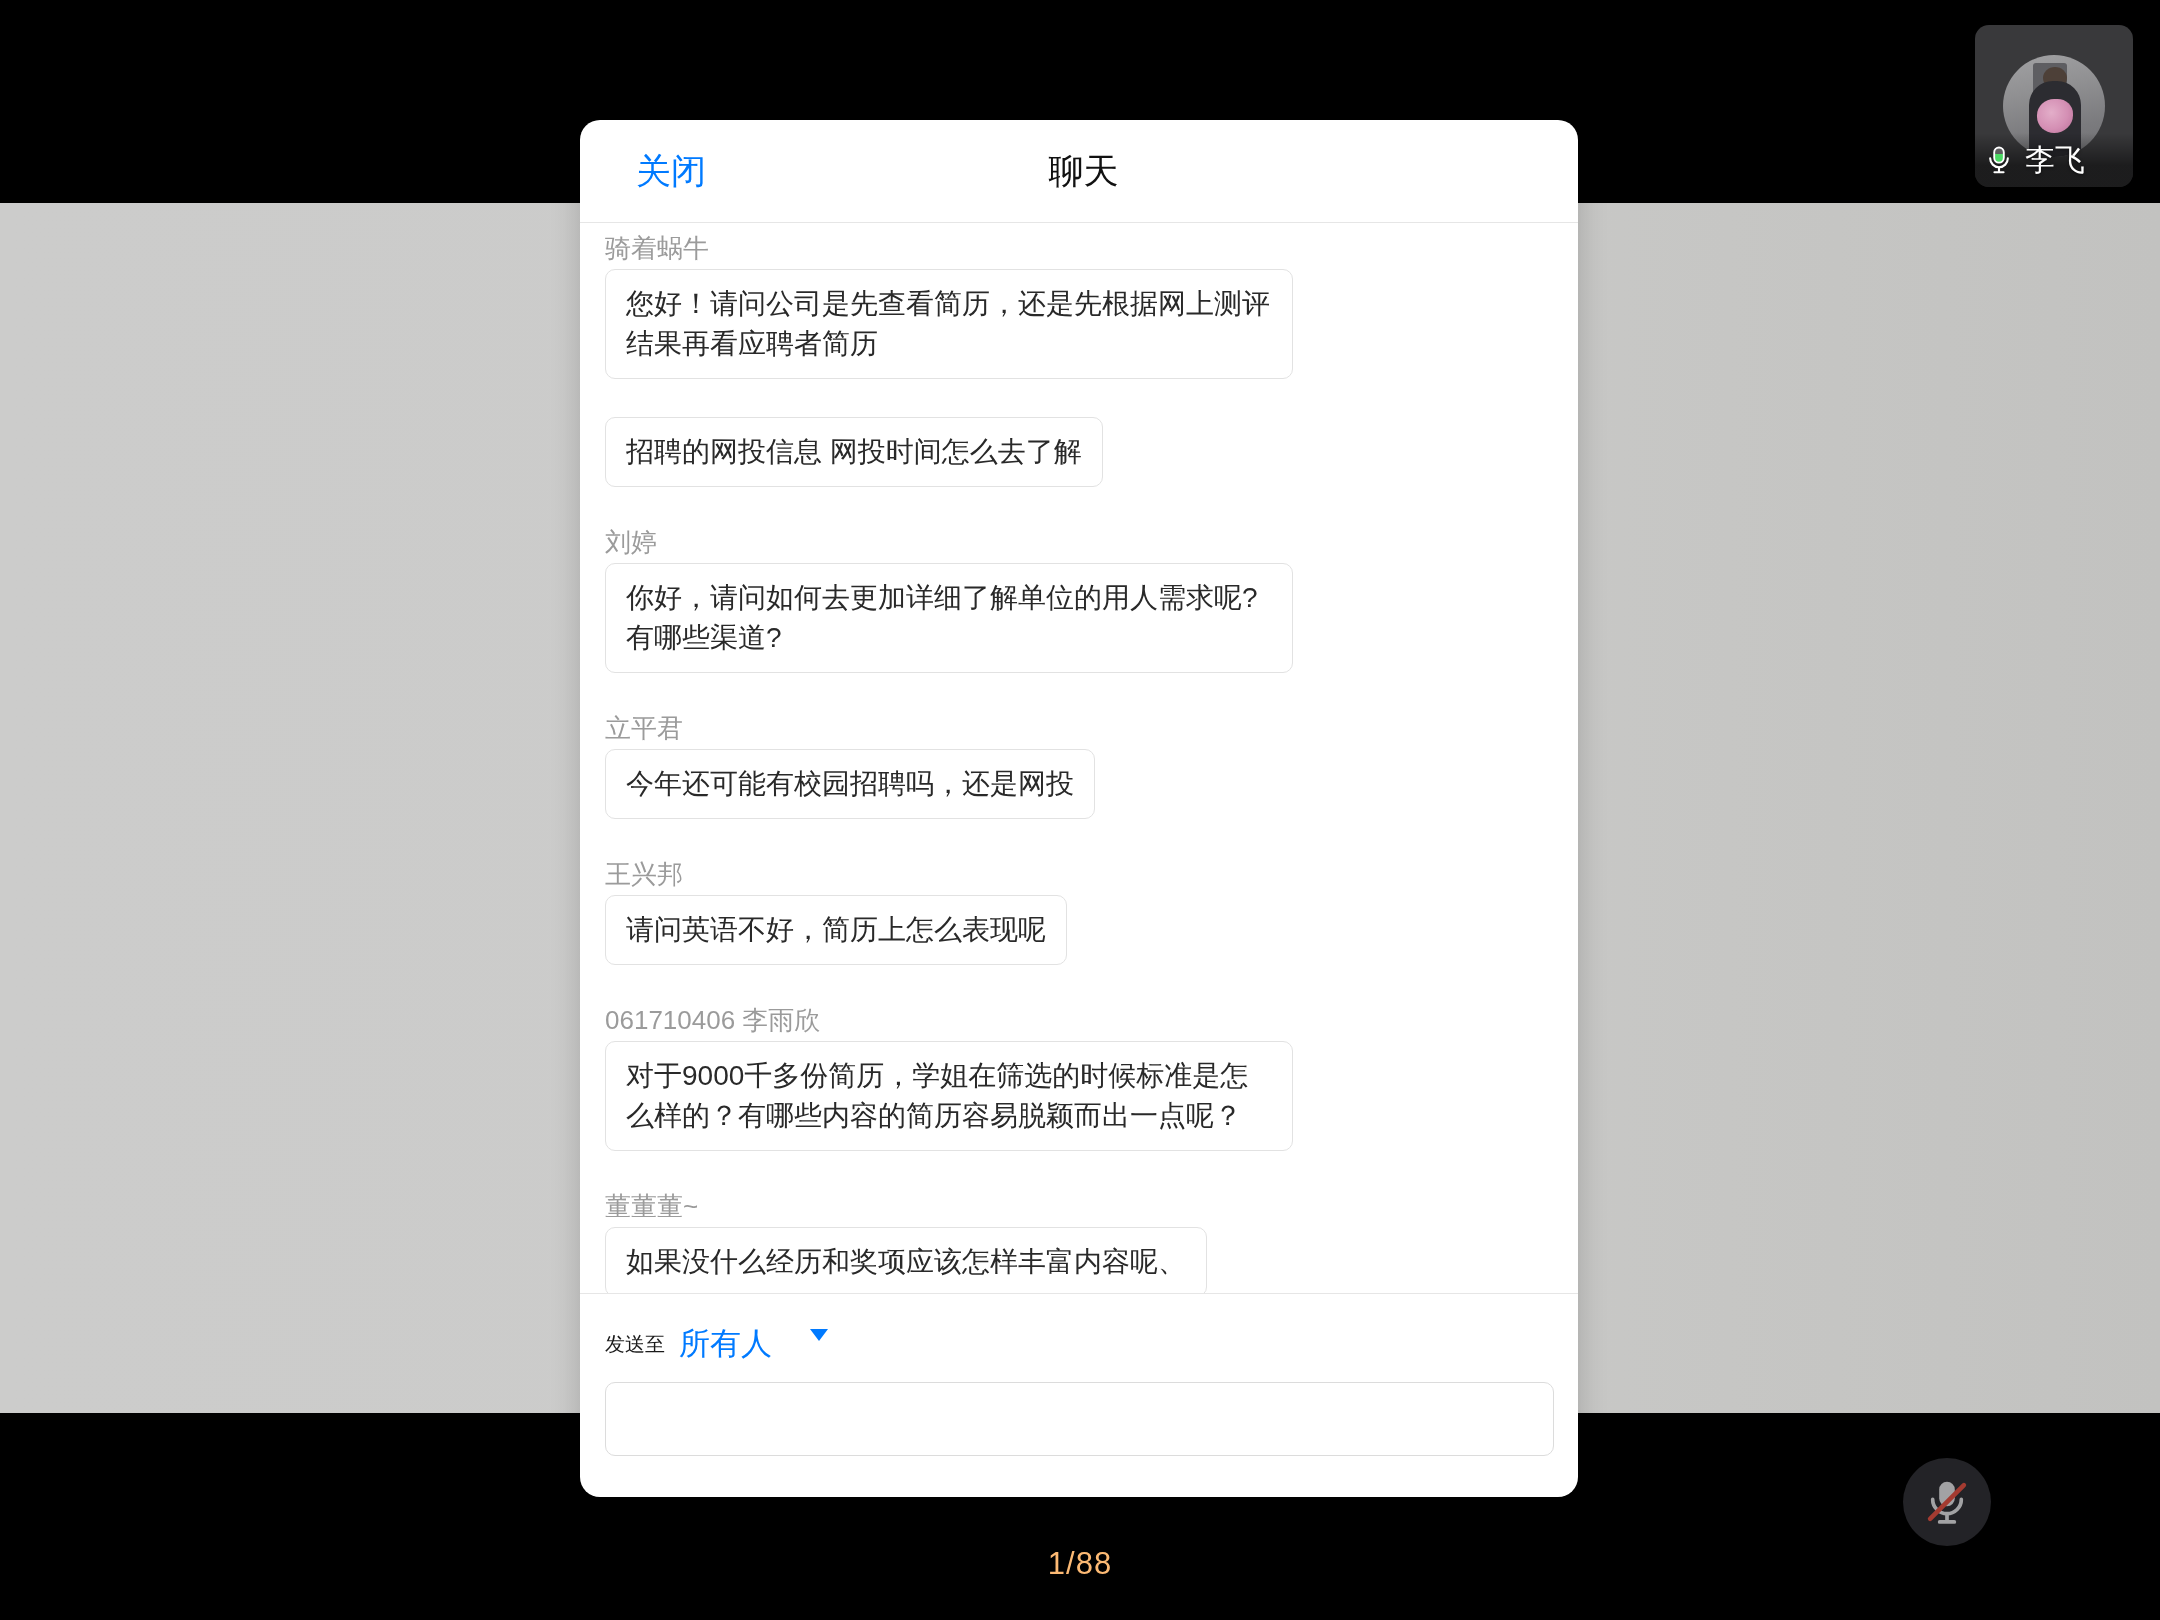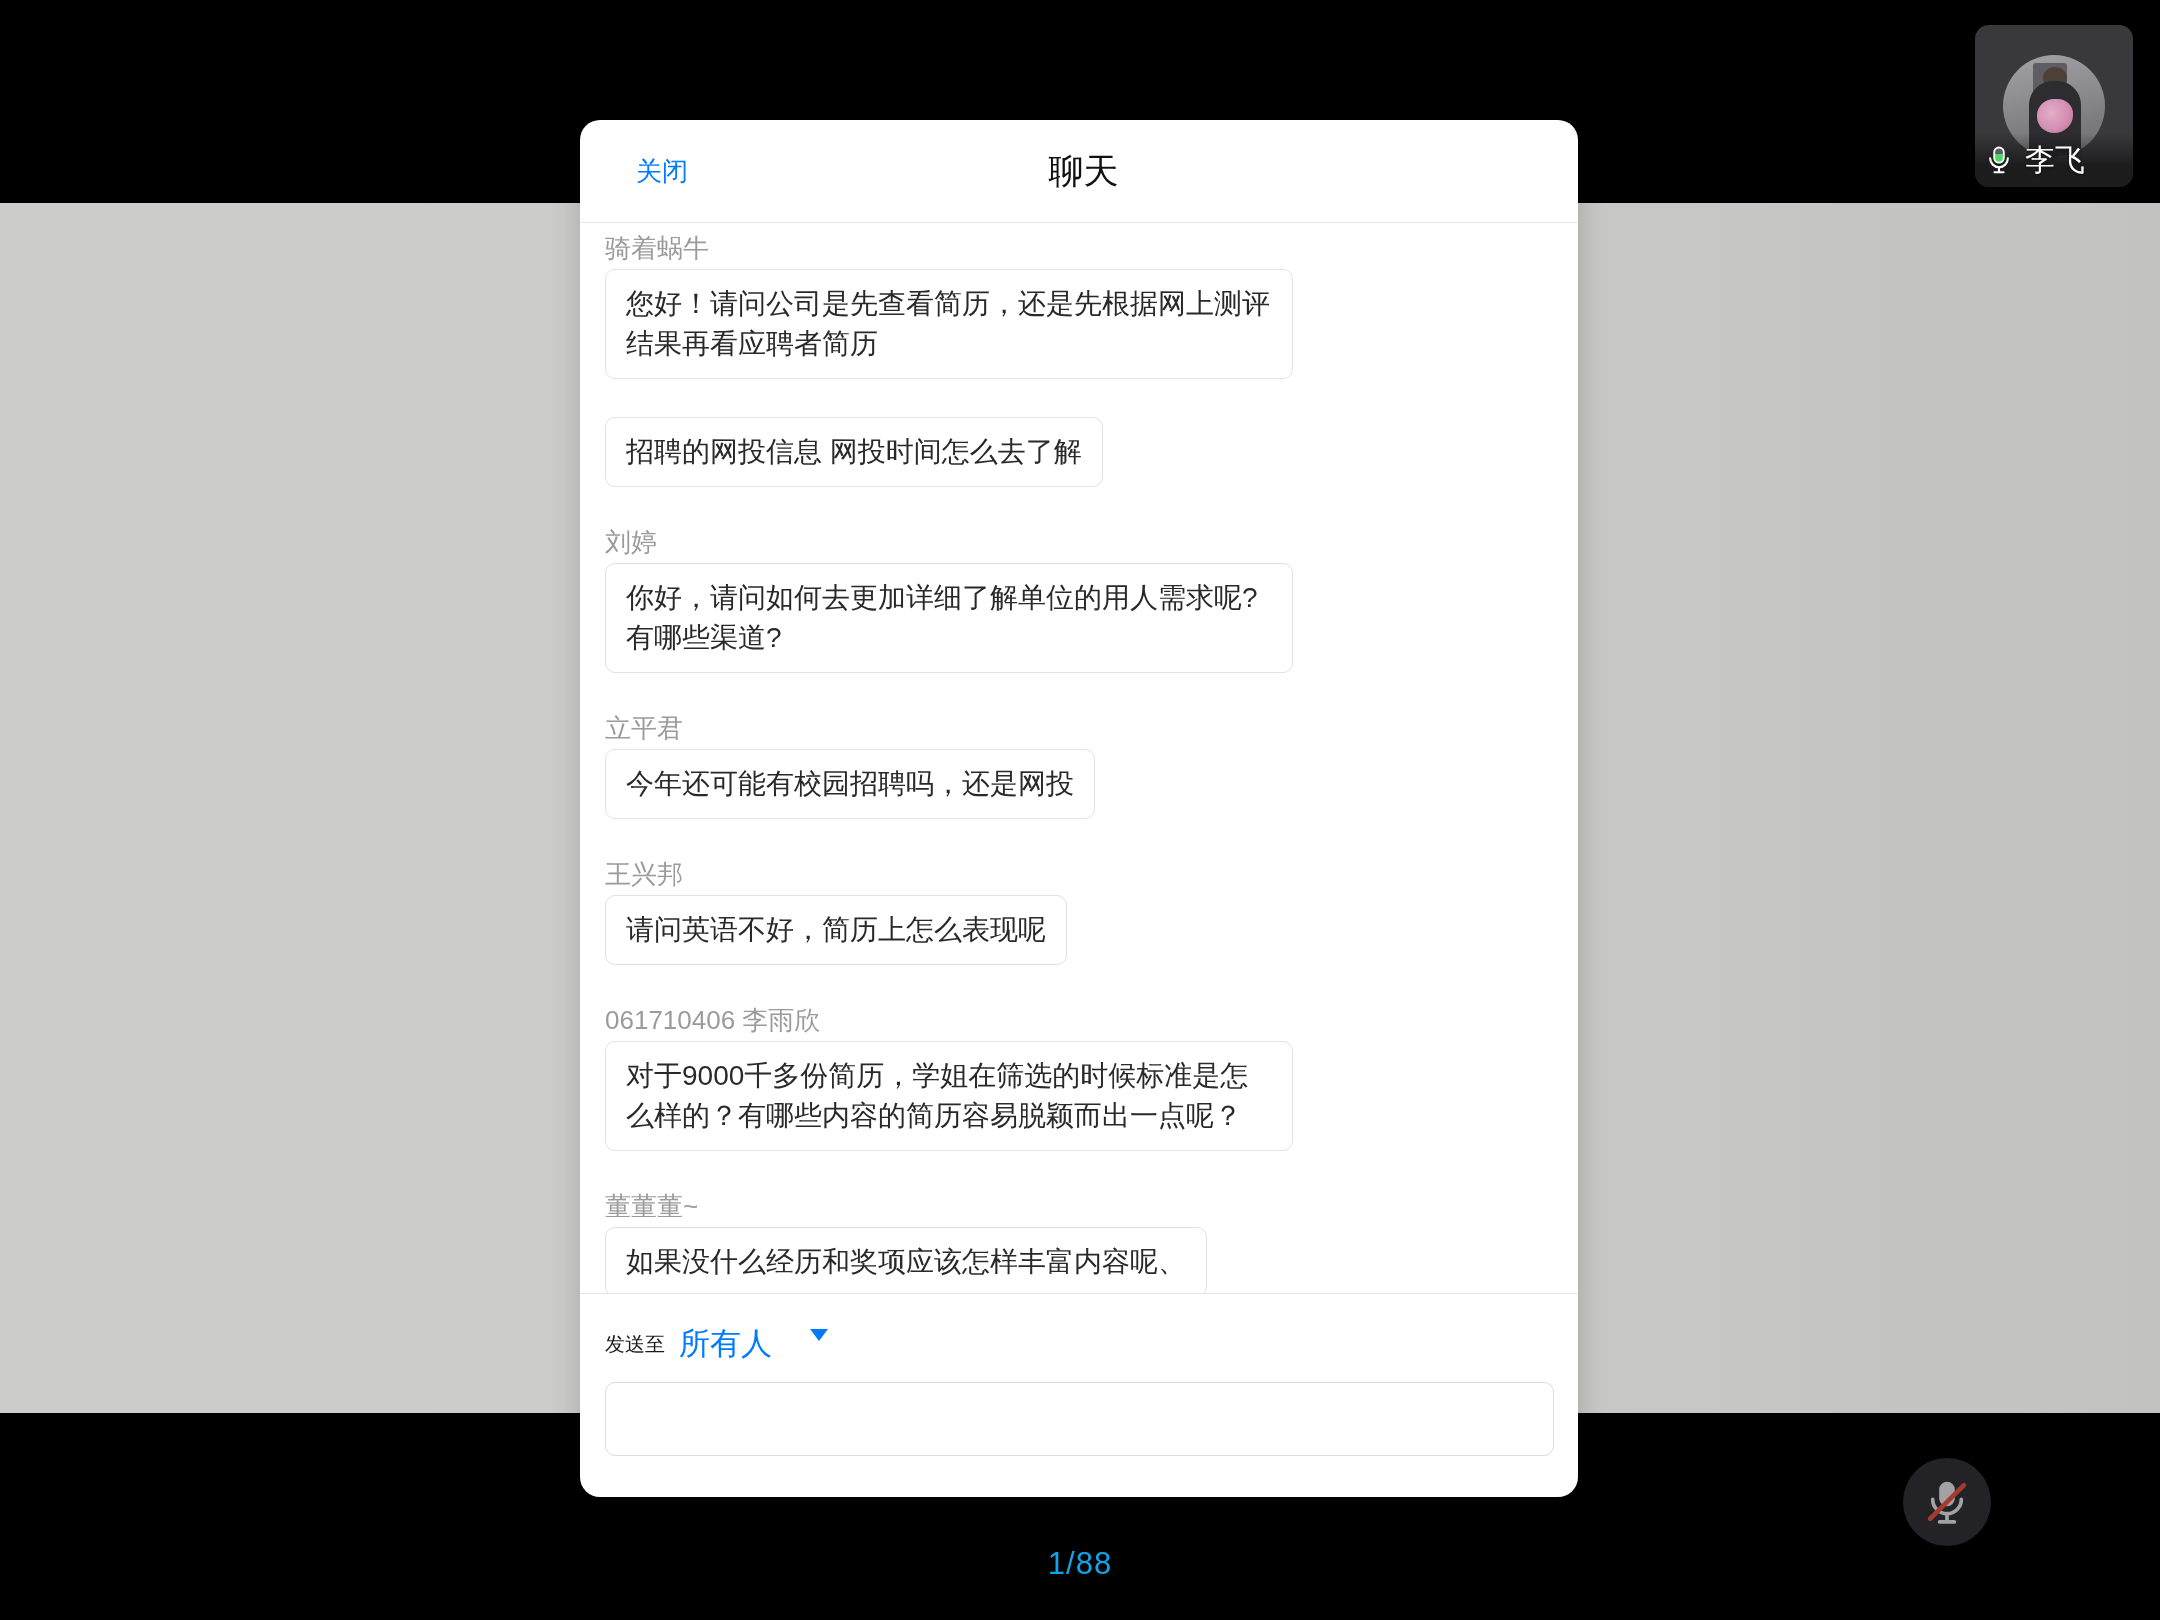--- a/index.html
+++ b/index.html
@@ -22,21 +22,21 @@
     box-shadow:0 6px 30px rgba(0,0,0,.18);
     display:flex;flex-direction:column;box-sizing:border-box;
   }
   .chat-header{
     position:relative;height:102px;flex:0 0 auto;
     border-bottom:1px solid #e6e6e6;
   }
   .close-btn{
     position:absolute;left:56px;top:0;height:102px;
     display:flex;align-items:center;
-    font-size:26px;color:#007aff;cursor:pointer;background:none;border:none;padding:0;
+    font-size:35px;color:#007aff;cursor:pointer;background:none;border:none;padding:0;
     font-family:inherit;
   }
   .chat-title{
     position:absolute;left:9px;right:0;top:0;height:102px;
     display:flex;align-items:center;justify-content:center;
     font-size:35px;color:#111;font-weight:500;pointer-events:none;
   }
   .chat-messages{
     flex:1 1 auto;overflow:hidden;
     padding:8px 25px 0 25px;
@@ -107,21 +107,21 @@
   .tile-name{font-size:30px;color:#fff;margin-left:10px;text-shadow:0 1px 3px rgba(0,0,0,.6);}
   
   .mute-btn{
     position:absolute;left:1903px;top:1458px;width:88px;height:88px;border-radius:50%;
     background:#232327;display:flex;align-items:center;justify-content:center;
     border:none;cursor:pointer;padding:0;
   }
   
   .page-indicator{
     position:absolute;left:0;top:1546px;width:2160px;
-    text-align:center;font-size:31px;color:#0ea5e9;letter-spacing:1px;
+    text-align:center;font-size:31px;color:#fdba74;letter-spacing:1px;
   }
 </style>
 </head>
 <body>
 
 <div class="screen-share"></div>
 
 <div class="chat-panel">
   <div class="chat-header">
     <button class="close-btn">关闭</button>

